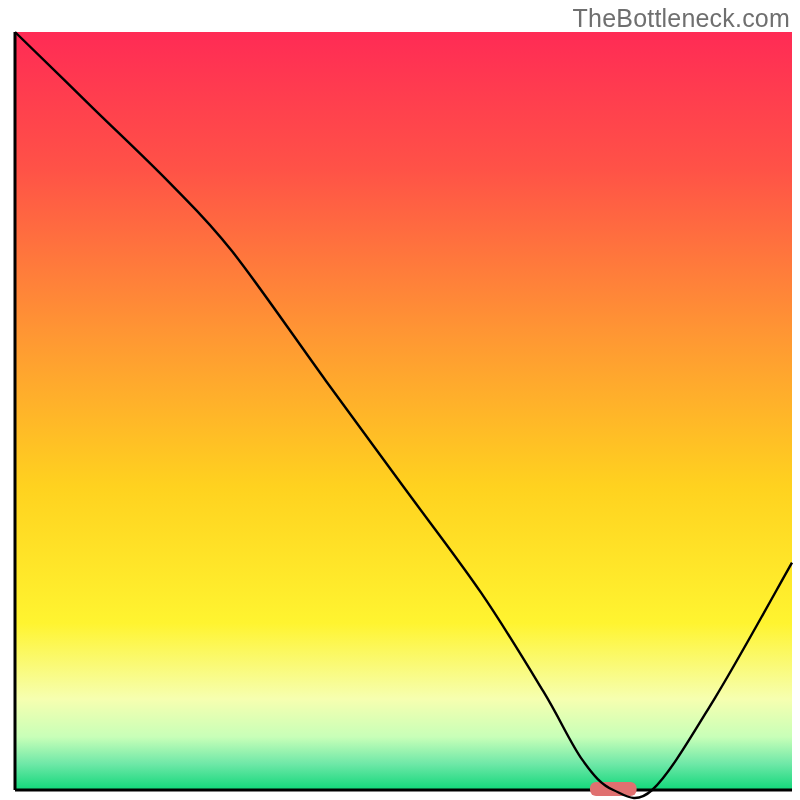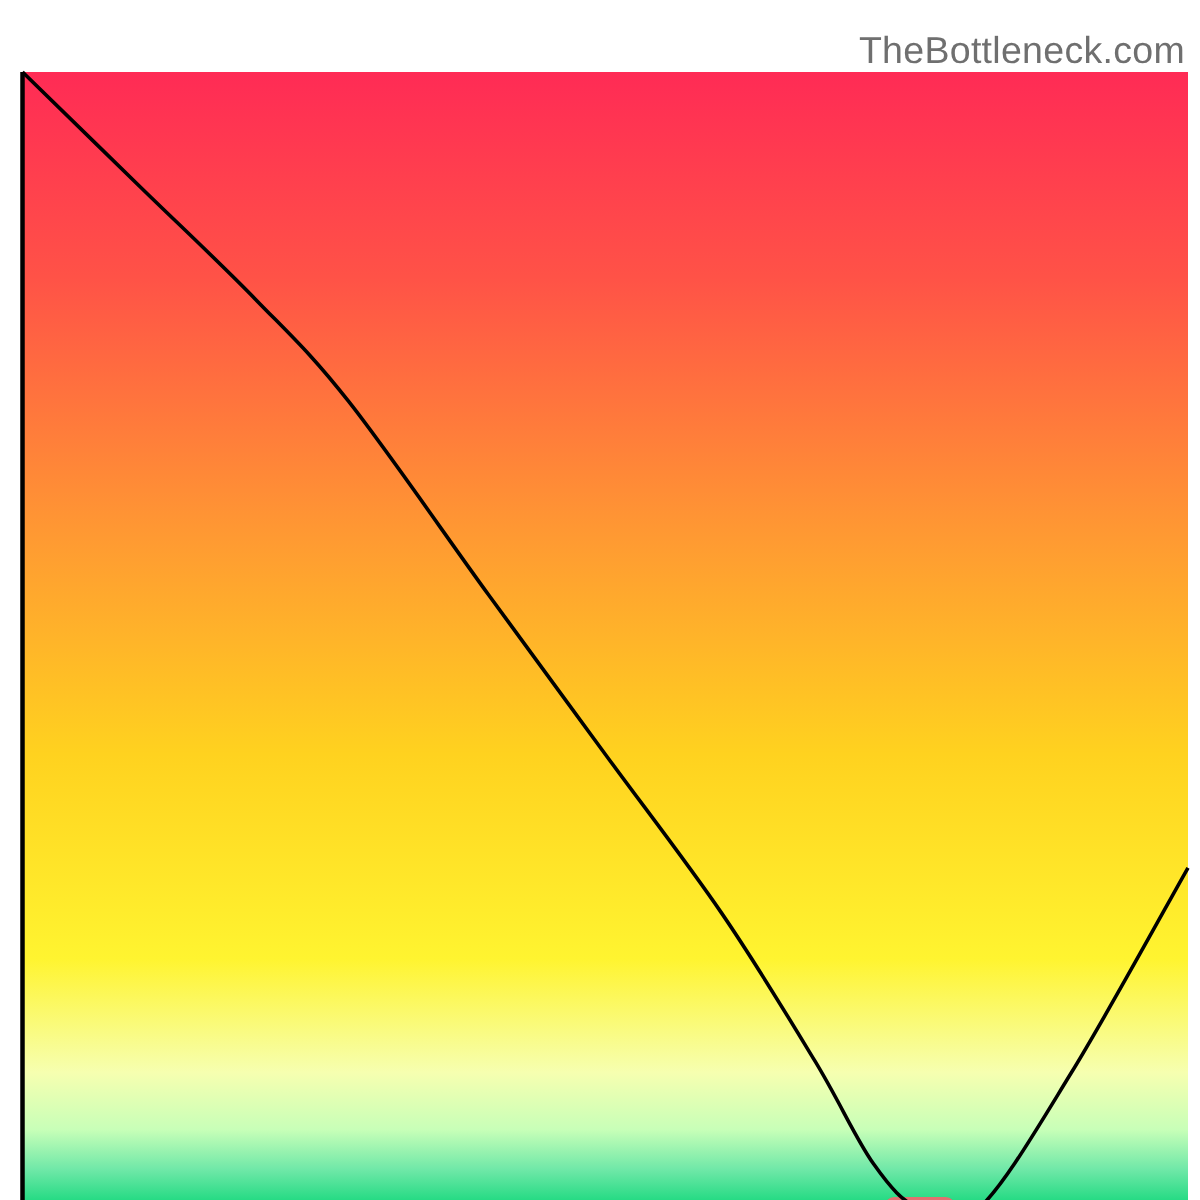--- a/index.html
+++ b/index.html
@@ -7,21 +7,20 @@
     padding: 0;
     width: 800px;
     height: 800px;
     background: #ffffff;
     font-family: Arial, Helvetica, sans-serif;
   }
   .container {
     position: relative;
     width: 800px;
     height: 760px;
-    margin-top: 16px;
   }
   .watermark {
     position: absolute;
     top: 4px;
     right: 10px;
     font-size: 25px;
     font-weight: 400;
     color: #6f6f6f;
     letter-spacing: 0.2px;
   }

